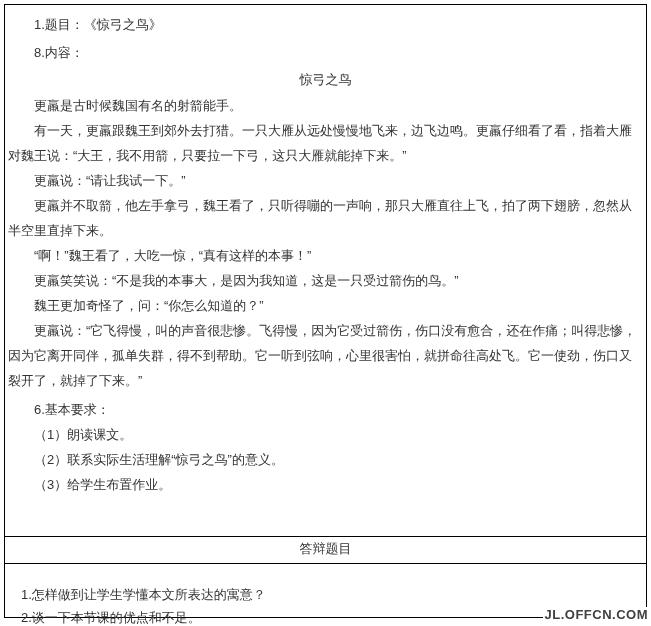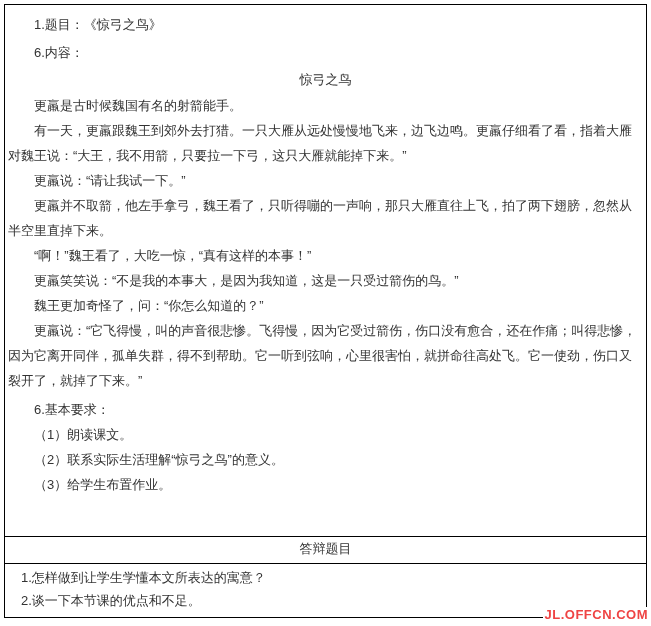--- a/index.html
+++ b/index.html
@@ -49,48 +49,48 @@
     border-top: 1px solid #000000;
     height: 26px;
     line-height: 26px;
     text-align: center;
     font-family: Liberation Mono, monospace;
   }
   .defense-cell {
     box-sizing: border-box;
     border-top: 1px solid #000000;
     height: 54px;
-    padding: 2px 3px 0 3px;
+    padding: 19px 3px 0 3px;
     line-height: 23px;
   }
   .defense-cell p {
     margin: 0;
     text-indent: 1em;
   }
   .watermark {
     position: absolute;
     right: 1px;
     bottom: 4px;
     background: #ffffff;
-    color: #ef4444;
+    color: #404040;
     font-weight: bold;
     font-size: 13px;
     letter-spacing: 0.5px;
     padding: 0 2px;
     line-height: 15px;
   }
 </style>
 </head>
 <body>
 
 <div class="sheet">
 
   <div class="main-cell">
     <p class="spaced">1.题目：《惊弓之鸟》</p>
-    <p class="spaced">6.内容：</p>
+    <p class="spaced">8.内容：</p>
     <p class="story-title">惊弓之鸟</p>
     <p>更羸是古时候魏国有名的射箭能手。</p>
     <p>有一天，更羸跟魏王到郊外去打猎。一只大雁从远处慢慢地飞来，边飞边鸣。更羸仔细看了看，指着大雁对魏王说：“大王，我不用箭，只要拉一下弓，这只大雁就能掉下来。”</p>
     <p>更羸说：“请让我试一下。”</p>
     <p>更羸并不取箭，他左手拿弓，魏王看了，只听得嘣的一声响，那只大雁直往上飞，拍了两下翅膀，忽然从半空里直掉下来。</p>
     <p>“啊！”魏王看了，大吃一惊，“真有这样的本事！”</p>
     <p>更羸笑笑说：“不是我的本事大，是因为我知道，这是一只受过箭伤的鸟。”</p>
     <p>魏王更加奇怪了，问：“你怎么知道的？”</p>
     <p>更羸说：“它飞得慢，叫的声音很悲惨。飞得慢，因为它受过箭伤，伤口没有愈合，还在作痛；叫得悲惨，因为它离开同伴，孤单失群，得不到帮助。它一听到弦响，心里很害怕，就拼命往高处飞。它一使劲，伤口又裂开了，就掉了下来。”</p>
     <p class="requirements-label">6.基本要求：</p>

